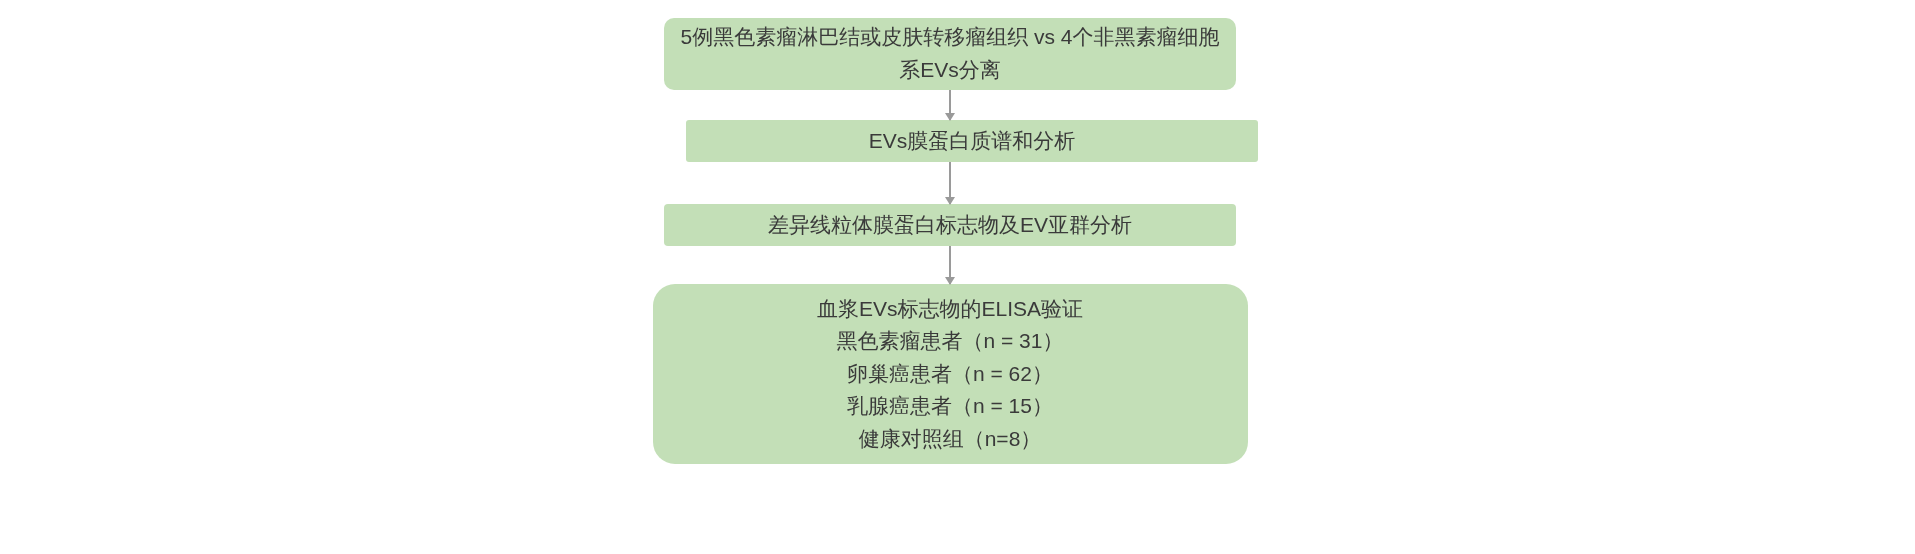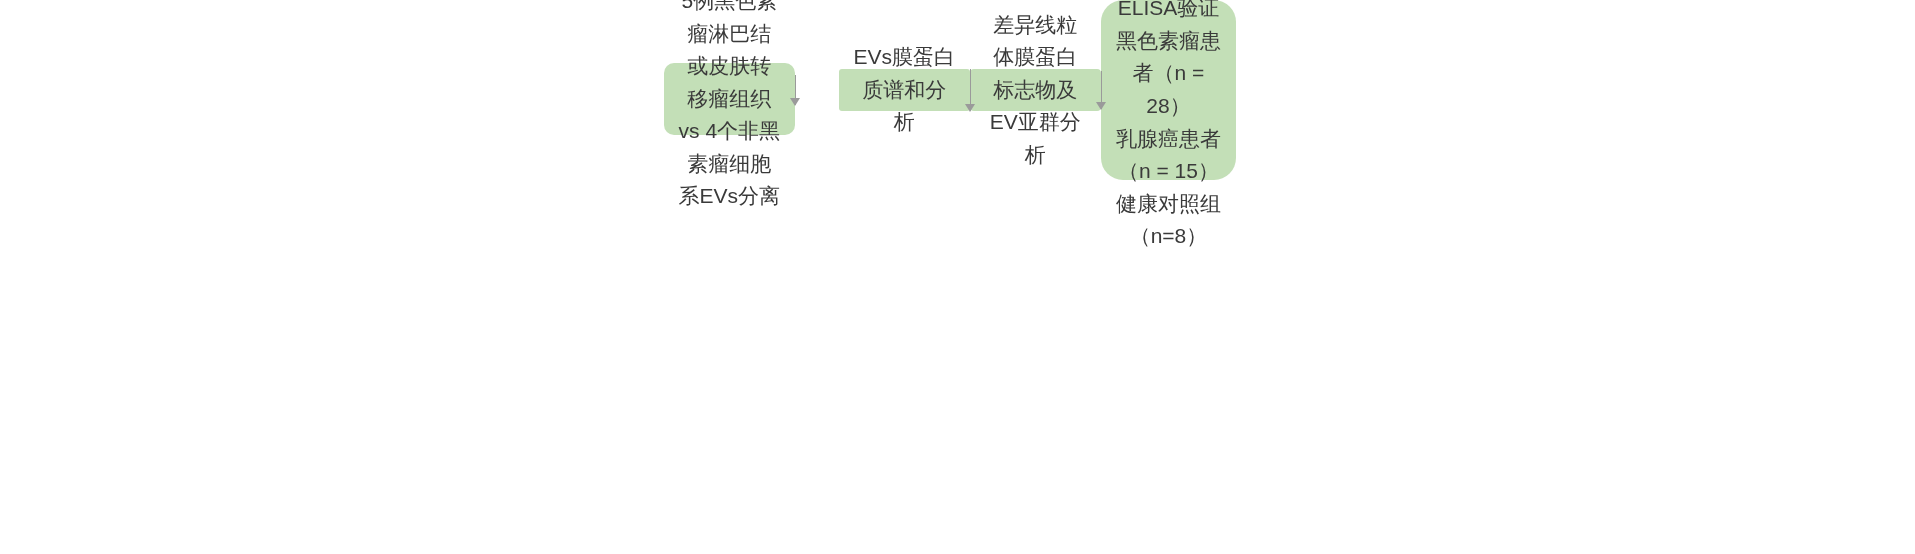--- a/index.html
+++ b/index.html
@@ -17,21 +17,21 @@
     position: relative;
     width: 1915px;
     height: 554px;
   }
   .flow {
     position: absolute;
     left: 664px;
     top: 0px;
     width: 572px;
     display: flex;
-    flex-direction: row;
+    flex-direction: column;
     align-items: center;
   }
   .node {
     box-sizing: border-box;
     background: #c3dfb7;
     color: #3a3a3a;
     text-align: center;
     line-height: 1.55;
     font-size: 21px;
     display: flex;
@@ -108,20 +108,21 @@
 
     <div class="node node-3">
       <span>差异线粒体膜蛋白标志物及EV亚群分析</span>
     </div>
 
     <div class="arrow arrow-3"></div>
 
     <div class="node node-4">
       <span class="lines">
         <span>血浆EVs标志物的ELISA验证</span>
-        <span>黑色素瘤患者（n = 28）</span>
+        <span>黑色素瘤患者（n = 31）</span>
+        <span>卵巢癌患者（n = 62）</span>
         <span>乳腺癌患者（n = 15）</span>
         <span>健康对照组（n=8）</span>
       </span>
     </div>
 
   </div>
 </div>
 
 </body></html>

